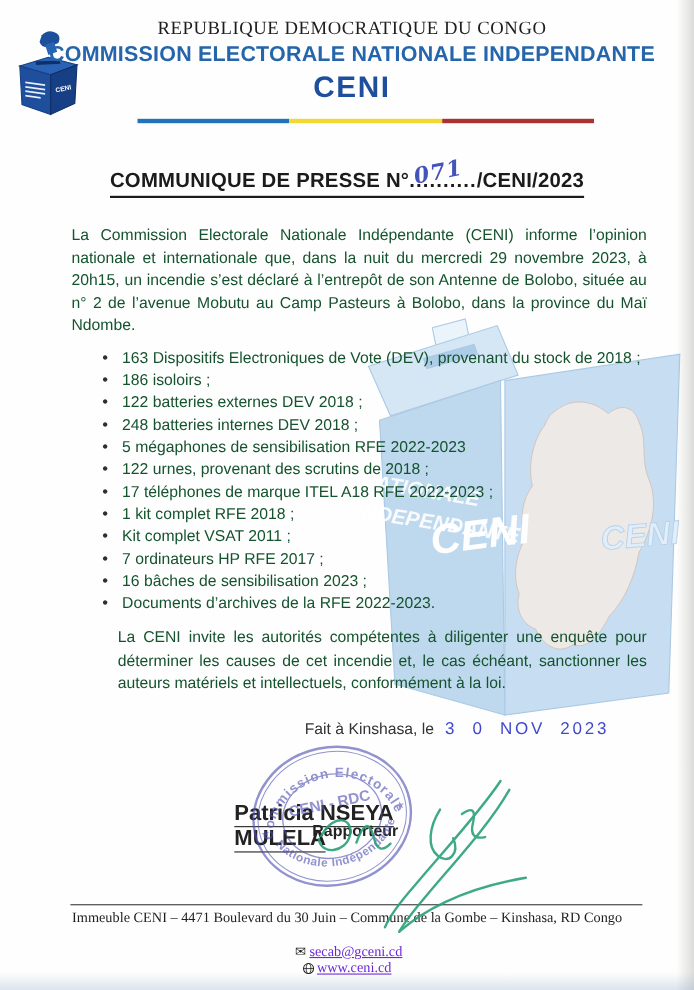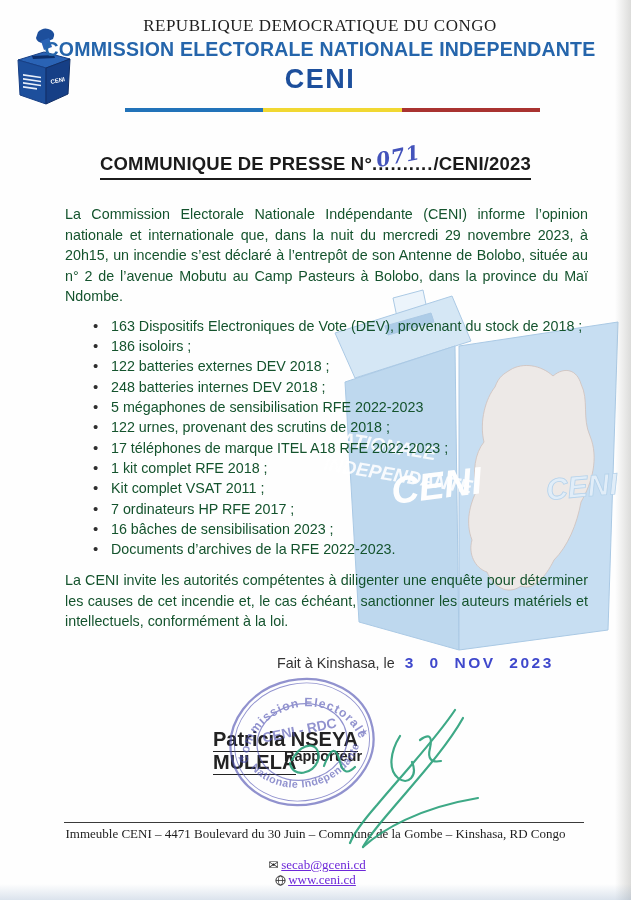--- a/index.html
+++ b/index.html
@@ -36,24 +36,24 @@
     font-family:"DejaVu Serif",serif;font-style:italic;font-weight:bold;
     color:#3a4ab8;font-size:20px;transform:rotate(-11deg);opacity:.95;}
   
   .body{position:absolute;left:65px;top:204px;width:523px;z-index:2;
     font-size:14.3px;line-height:1.44;color:#14532d;}
   .body p{margin:0 0 10px 0;text-align:justify;}
   .body p.lead2{margin-bottom:8px;text-align:left;}
   .body ul{list-style:none;margin:0 0 0 28px;padding:0;}
   .body li{position:relative;padding-left:18px;line-height:1.315;margin:0 0 1.5px 0;}
   .body li::before{content:"•";position:absolute;left:0;top:-1px;font-size:15px;color:#2e2e2e;}
-  .body p.closing{margin-top:11px;}
+  .body p.closing{margin-top:11px;margin-left:42px;}
   
   .fait{position:absolute;left:277px;top:654px;z-index:3;font-size:14.3px;color:#333;}
-  .datestamp{display:inline-block;margin-left:10px;font-weight:bold;font-size:15.5px;
+  .datestamp{display:inline-block;margin-left:10px;font-weight:normal;font-size:15.5px;
     color:#2f39c8;letter-spacing:2.5px;word-spacing:7px;opacity:.92;}
   .stampsvg{position:absolute;left:226px;top:676px;width:152px;height:132px;z-index:5;opacity:.62;}
   .sig-name{position:absolute;left:213px;top:728px;width:220px;text-align:left;z-index:4;
     font-weight:bold;font-size:20px;color:#222;}
   .sig-name span{border-bottom:1.6px solid #222;padding-bottom:1px;}
   .sig-role{position:absolute;left:213px;top:748px;width:220px;text-align:center;z-index:4;
     font-weight:bold;font-size:14.5px;color:#222;}
   .greensig{position:absolute;left:250px;top:680px;width:240px;height:190px;z-index:6;}
   
   .f-line{position:absolute;left:64px;top:822px;width:520px;border-top:1.6px solid #3a3a3a;z-index:2;}

